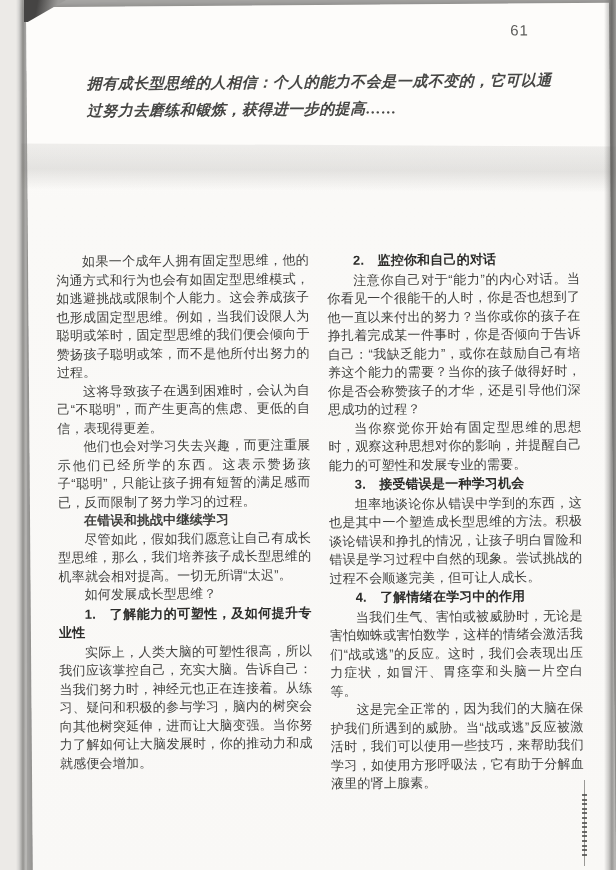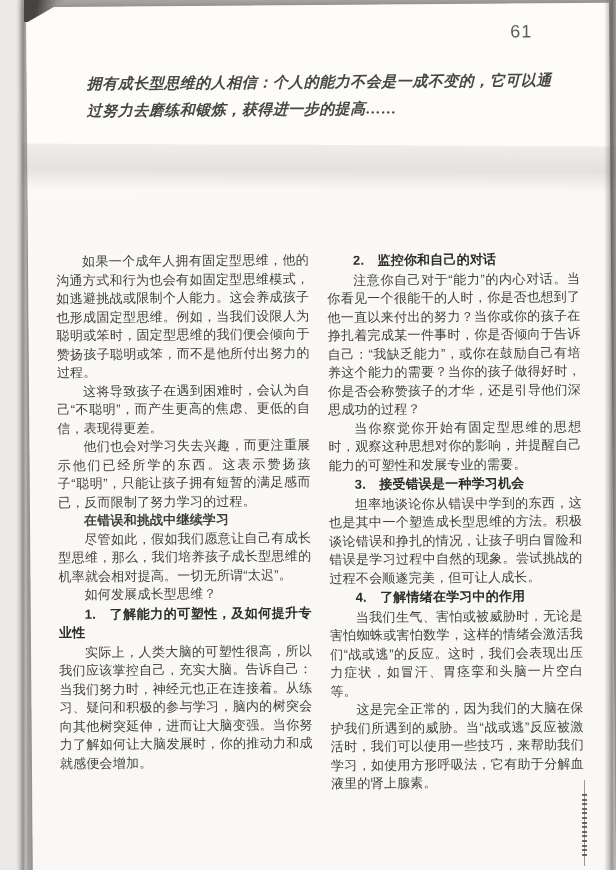--- a/index.html
+++ b/index.html
@@ -36,21 +36,21 @@
     position:absolute;left:604px;top:0;width:12px;height:870px;z-index:4;
     background:linear-gradient(to right,rgba(90,89,87,0) 0,rgba(90,89,87,.30) 40%,rgba(70,69,67,.55) 65%,rgba(140,139,137,.45) 100%);
   }
   
   .edge-line{position:absolute;left:584px;top:780px;width:1px;height:86px;background:#9a9996;z-index:5;}
   .edge-marks{
     position:absolute;left:582px;top:794px;width:5px;height:64px;z-index:6;opacity:.8;
     background:repeating-linear-gradient(to bottom,#4c4b49 0 2px,transparent 2px 4.6px);
   }
   .pagenum{
-    position:absolute;left:484px;top:18px;font-size:18px;letter-spacing:1px;color:#5c5c5a;
+    position:absolute;left:484px;top:18px;font-size:15px;letter-spacing:1px;color:#5c5c5a;
   }
   .quote{
     position:absolute;left:60px;top:64px;width:474px;
     font-family:"Liberation Serif",serif;font-style:italic;font-weight:600;
     font-size:15px;line-height:27px;letter-spacing:.5px;color:#474745;
   }
   .cols{
     position:absolute;left:28px;top:246px;width:524px;
     display:flex;gap:18px;
   }

